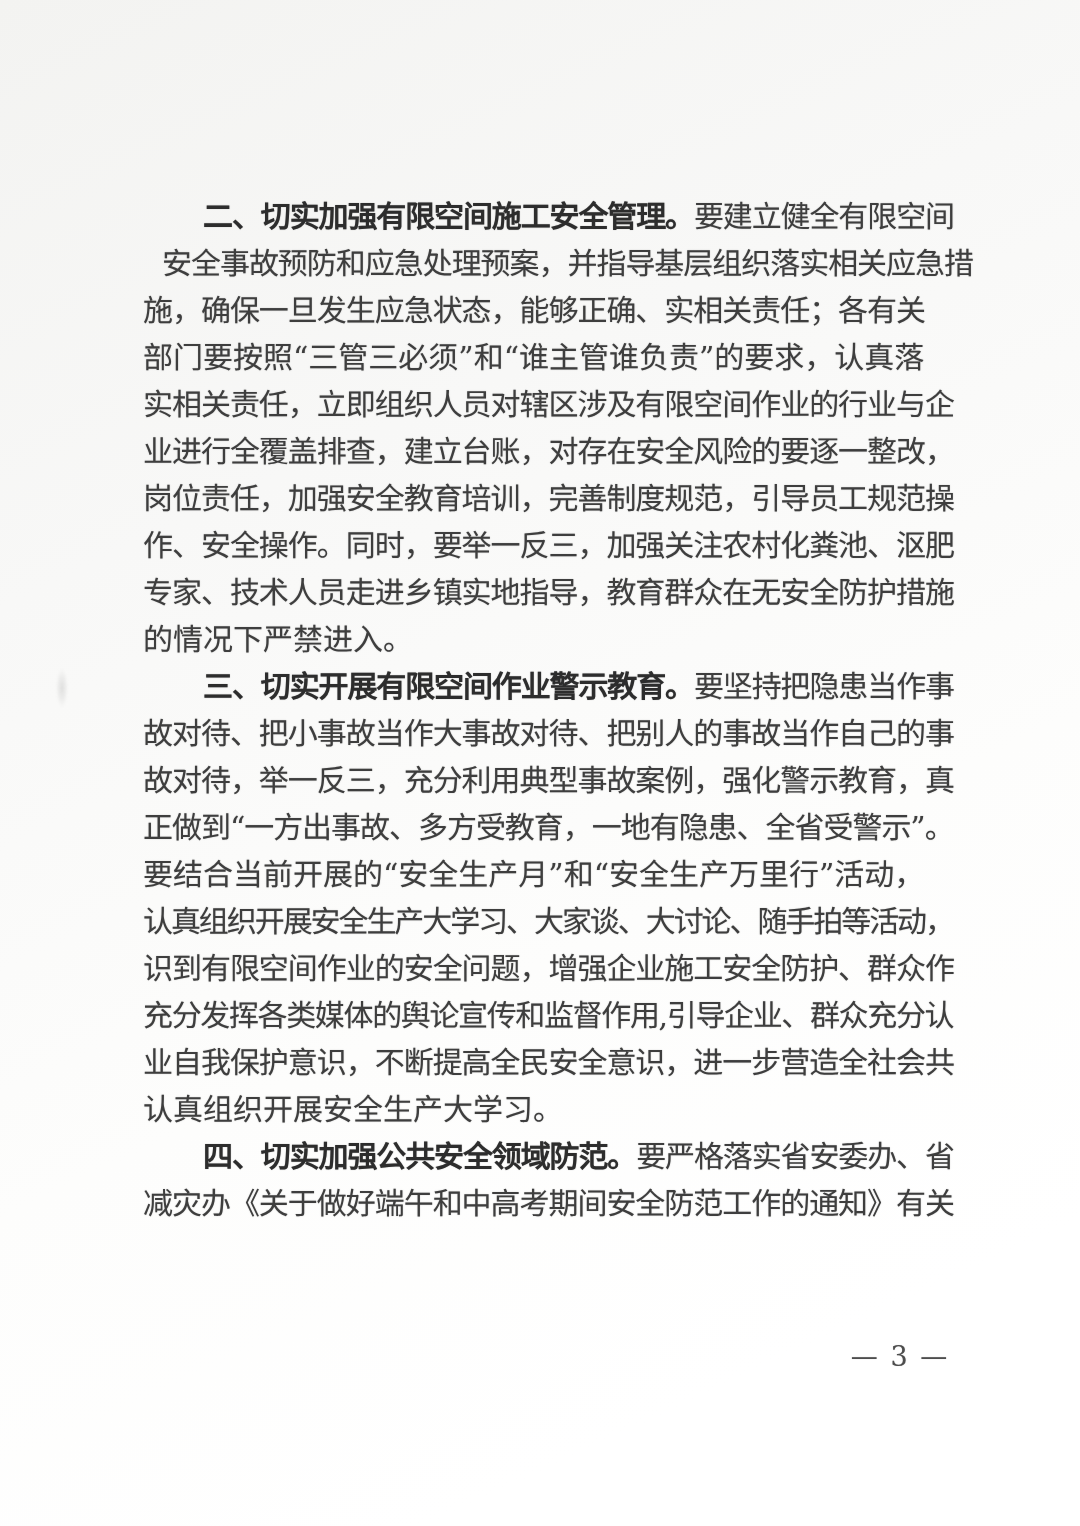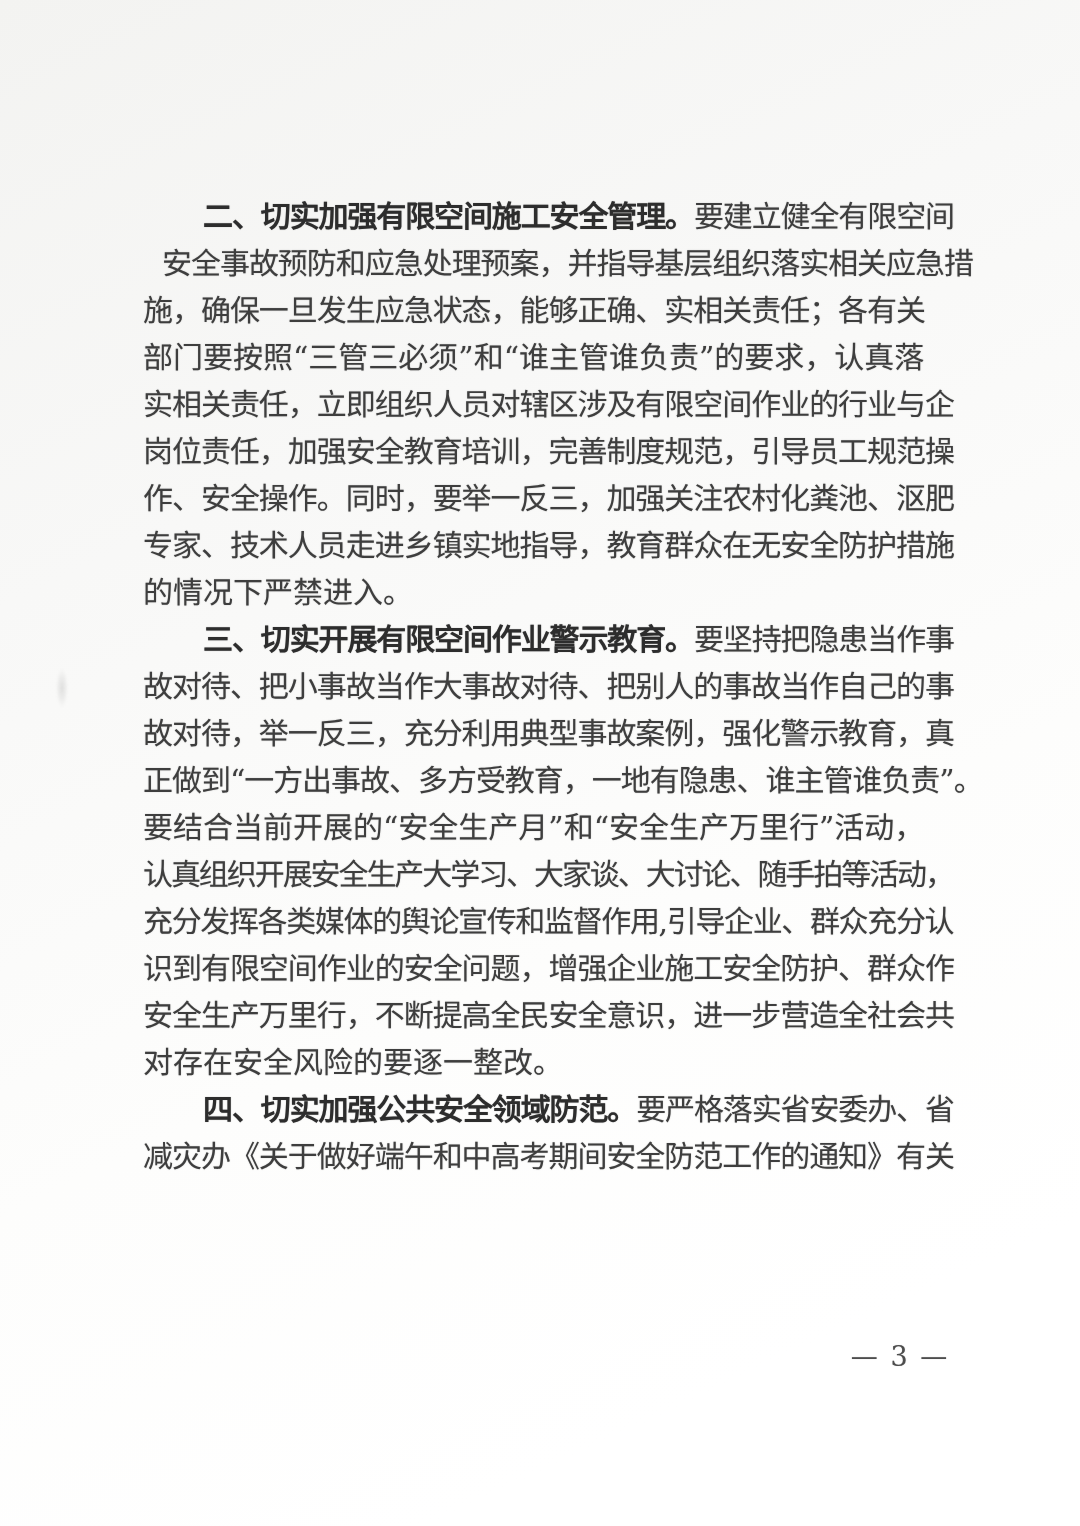--- a/index.html
+++ b/index.html
@@ -65,32 +65,33 @@
 </head>
 <body>
 
 <div class="page">
   <div class="text-block">
       <div class="doc-line indent" style="letter-spacing: -1.12px;"><b class="h">二、切实加强有限空间施工安全管理。</b>要建立健全有限空间</div>
       <div class="doc-line" style="letter-spacing: -1.03704px; margin-left: 19px;">安全事故预防和应急处理预案，并指导基层组织落实相关应急措</div>
       <div class="doc-line" style="letter-spacing: -1.03704px;">施，确保一旦发生应急状态，能够正确、实相关责任；各有关</div>
       <div class="doc-line" style="letter-spacing: 0px;">部门要按照“三管三必须”和“谁主管谁负责”的要求，认真落</div>
       <div class="doc-line" style="letter-spacing: -1.03704px;">实相关责任，立即组织人员对辖区涉及有限空间作业的行业与企</div>
+      <div class="doc-line" style="letter-spacing: -1.03704px;">业进行全覆盖排查，建立台账，对存在安全风险的要逐一整改，</div>
       <div class="doc-line" style="letter-spacing: -1.03704px;">岗位责任，加强安全教育培训，完善制度规范，引导员工规范操</div>
       <div class="doc-line" style="letter-spacing: -1.03704px;">作、安全操作。同时，要举一反三，加强关注农村化粪池、沤肥</div>
       <div class="doc-line" style="letter-spacing: -1.03704px;">专家、技术人员走进乡镇实地指导，教育群众在无安全防护措施</div>
       <div class="doc-line last">的情况下严禁进入。</div>
       <div class="doc-line indent" style="letter-spacing: -1.12px;"><b class="h">三、切实开展有限空间作业警示教育。</b>要坚持把隐患当作事</div>
       <div class="doc-line" style="letter-spacing: -1.03704px;">故对待、把小事故当作大事故对待、把别人的事故当作自己的事</div>
       <div class="doc-line" style="letter-spacing: -1.03704px;">故对待，举一反三，充分利用典型事故案例，强化警示教育，真</div>
-      <div class="doc-line" style="letter-spacing: -1.03571px;">正做到“一方出事故、多方受教育，一地有隐患、谁主管谁负责”。</div>
+      <div class="doc-line" style="letter-spacing: -1.03571px;">正做到“一方出事故、多方受教育，一地有隐患、全省受警示”。</div>
       <div class="doc-line" style="letter-spacing: 0px;">要结合当前开展的“安全生产月”和“安全生产万里行”活动，</div>
       <div class="doc-line" style="letter-spacing: -2.07143px;">认真组织开展安全生产大学习、大家谈、大讨论、随手拍等活动，</div>
+      <div class="doc-line" style="letter-spacing: -1.03704px;">识到有限空间作业的安全问题，增强企业施工安全防护、群众作</div>
       <div class="doc-line" style="letter-spacing: -1.35714px;">充分发挥各类媒体的舆论宣传和监督作用,引导企业、群众充分认</div>
-      <div class="doc-line" style="letter-spacing: -1.03704px;">识到有限空间作业的安全问题，增强企业施工安全防护、群众作</div>
-      <div class="doc-line" style="letter-spacing: -1.03704px;">安全生产万里行，不断提高全民安全意识，进一步营造全社会共</div>
-      <div class="doc-line last">对存在安全风险的要逐一整改。</div>
+      <div class="doc-line" style="letter-spacing: -1.03704px;">业自我保护意识，不断提高全民安全意识，进一步营造全社会共</div>
+      <div class="doc-line last">认真组织开展安全生产大学习。</div>
       <div class="doc-line indent" style="letter-spacing: -1.12px;"><b class="h">四、切实加强公共安全领域防范。</b>要严格落实省安委办、省</div>
       <div class="doc-line" style="letter-spacing: -1.03704px;">减灾办《关于做好端午和中高考期间安全防范工作的通知》有关</div>
     </div>
   <div class="smudge"></div>
   <div class="page-number">— 3 —</div>
 </div>
 
 </body></html>

